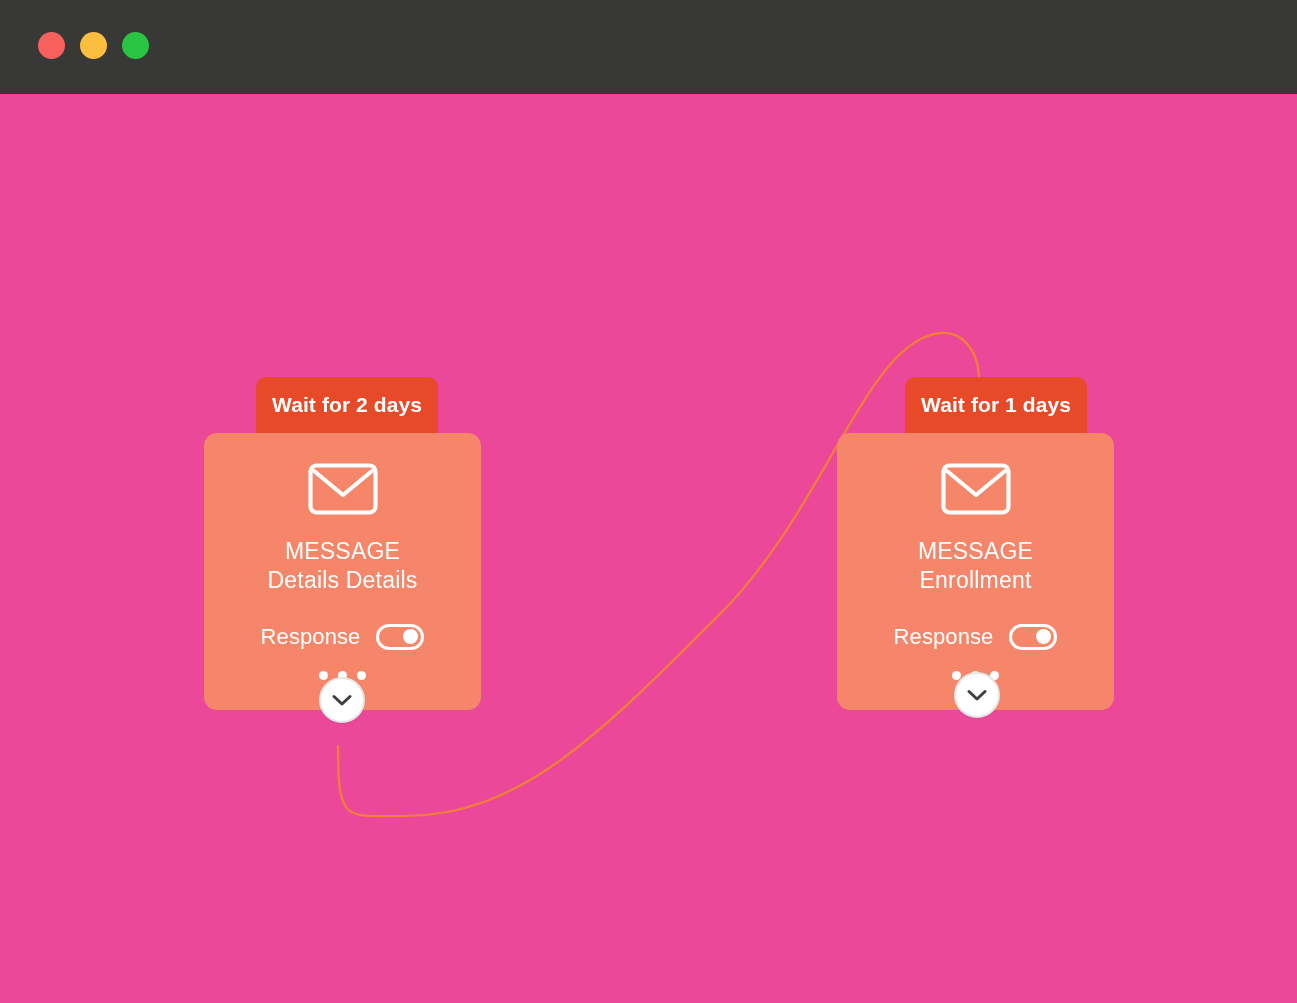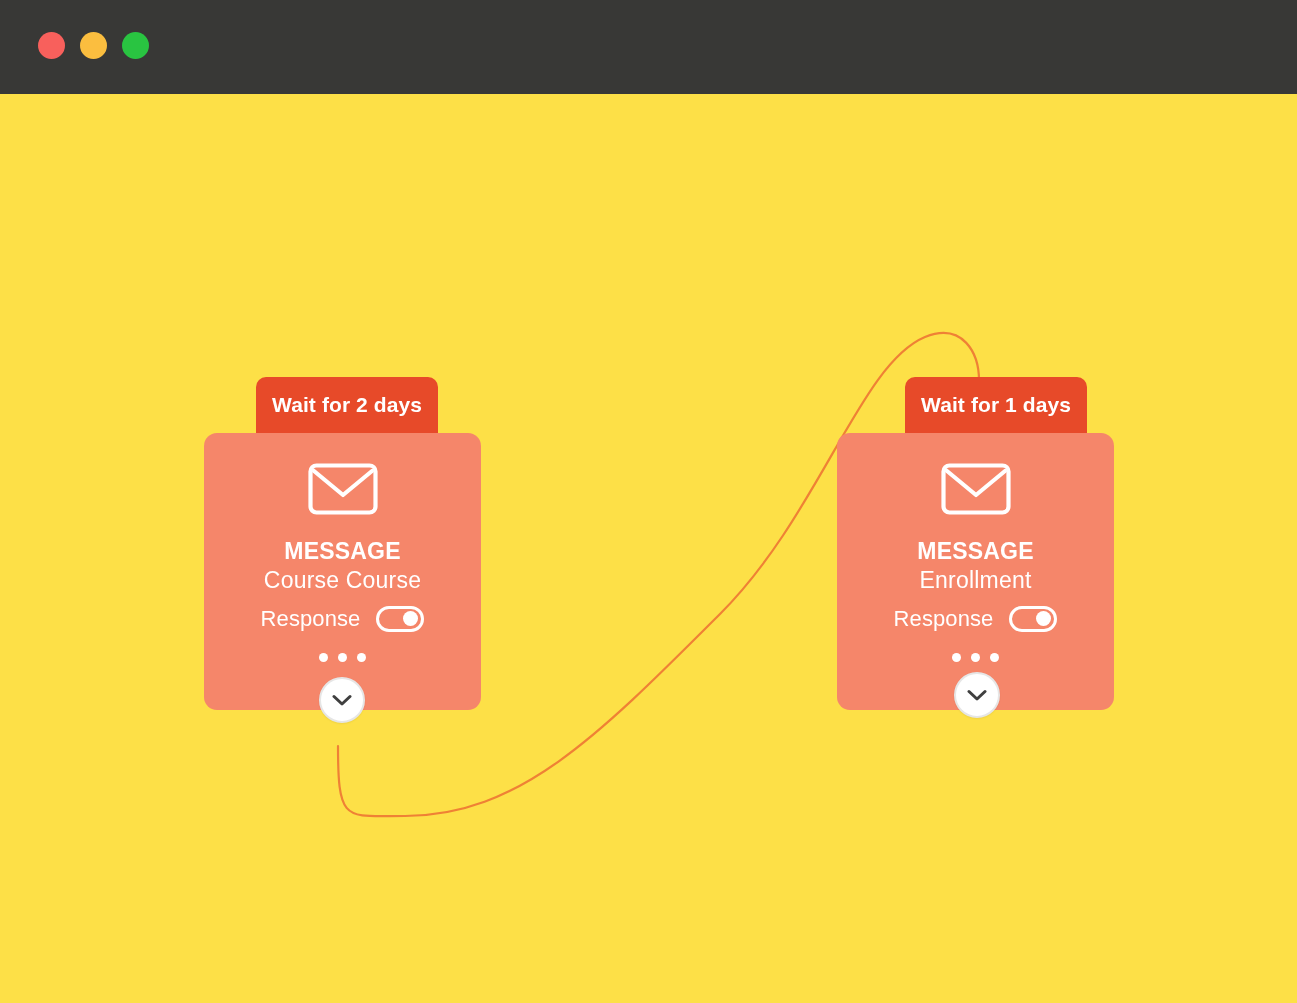--- a/index.html
+++ b/index.html
@@ -43,21 +43,21 @@
   .light-min    { background: #fbbe3f; }
   .light-zoom   { background: #29c441; }
 
   
   .canvas {
     position: absolute;
     left: 0;
     top: 94px;
     width: 1297px;
     height: 909px;
-    background: #fde047;
+    background: #ec4899;
   }
   .connector-layer {
     position: absolute;
     left: 0;
     top: 0;
     width: 1297px;
     height: 909px;
     pointer-events: none;
   }
 
@@ -109,36 +109,36 @@
     margin-top: 30px;
     width: 70px;
     height: 52px;
     display: block;
   }
 
   .card-kind {
     margin-top: 22px;
     color: #ffffff;
     font-size: 23px;
-    font-weight: 700;
+    font-weight: 400;
     line-height: 29px;
     text-align: center;
     letter-spacing: 0.2px;
   }
   .card-title {
     color: #ffffff;
     font-size: 23px;
     font-weight: 500;
     line-height: 29px;
     text-align: center;
     letter-spacing: 0.2px;
   }
 
   .response-row {
-    margin-top: 11px;
+    margin-top: 29px;
     display: flex;
     align-items: center;
     gap: 16px;
   }
   .response-label {
     color: #ffffff;
     font-size: 22px;
     font-weight: 400;
     letter-spacing: 0.1px;
   }
@@ -216,21 +216,21 @@
     <div class="wait-badge">Wait for 2 days</div>
 
     <div class="card">
 
       <svg class="mail-icon" viewBox="0 0 70 52">
         <rect x="2.5" y="2.5" width="65" height="47" rx="6" ry="6" fill="none" stroke="#ffffff" stroke-width="4.2"></rect>
         <path d="M 6,8 L 35,32 L 64,8" fill="none" stroke="#ffffff" stroke-width="4.2" stroke-linecap="round" stroke-linejoin="round"></path>
       </svg>
 
       <div class="card-kind">MESSAGE</div>
-      <div class="card-title">Course Course</div>
+      <div class="card-title">Details Details</div>
 
       <div class="response-row">
         <span class="response-label">Response</span>
         <span class="toggle">
           <span class="knob"></span>
         </span>
       </div>
 
       <div class="dots">
         <span></span>

